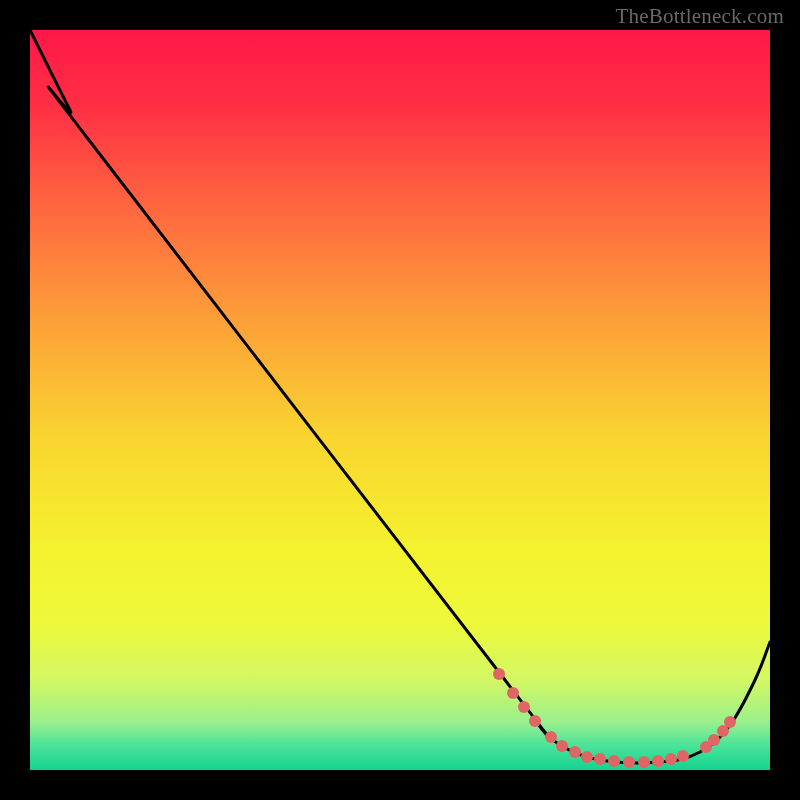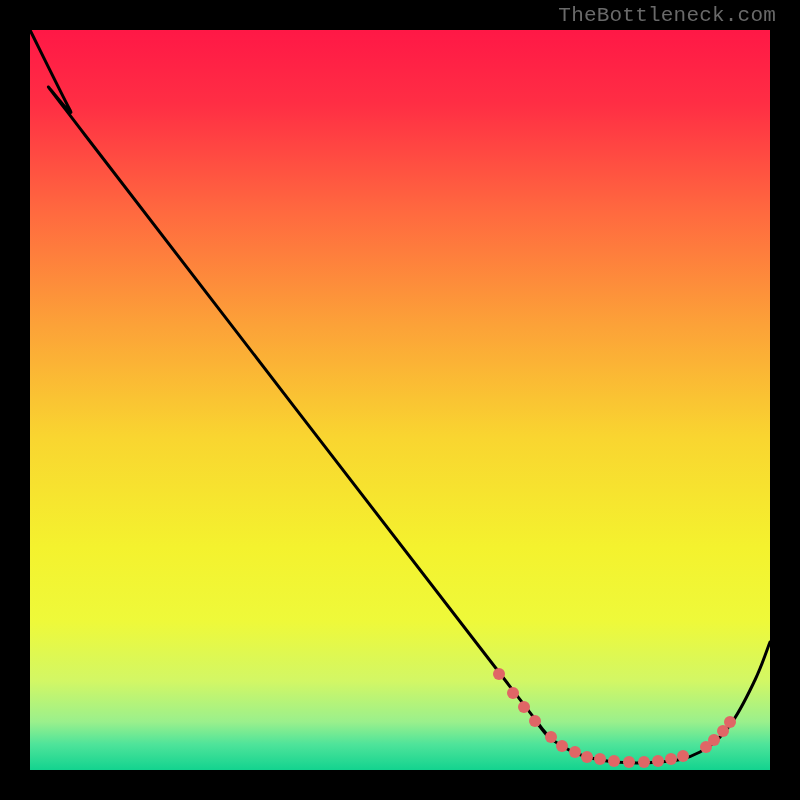--- a/index.html
+++ b/index.html
@@ -11,22 +11,22 @@
     overflow: hidden;
   }
   .stage {
     position: relative;
     width: 800px;
     height: 800px;
   }
   .watermark {
     position: absolute;
     top: 4px;
-    right: 24px;
-    font-family: Liberation Mono, monospace;
+    right: 16px;
+    font-family: Liberation Serif, serif;
     font-size: 21px;
     color: #696969;
     letter-spacing: 0.2px;
   }
   svg {
     display: block;
   }
 </style>
 </head>
 <body>

